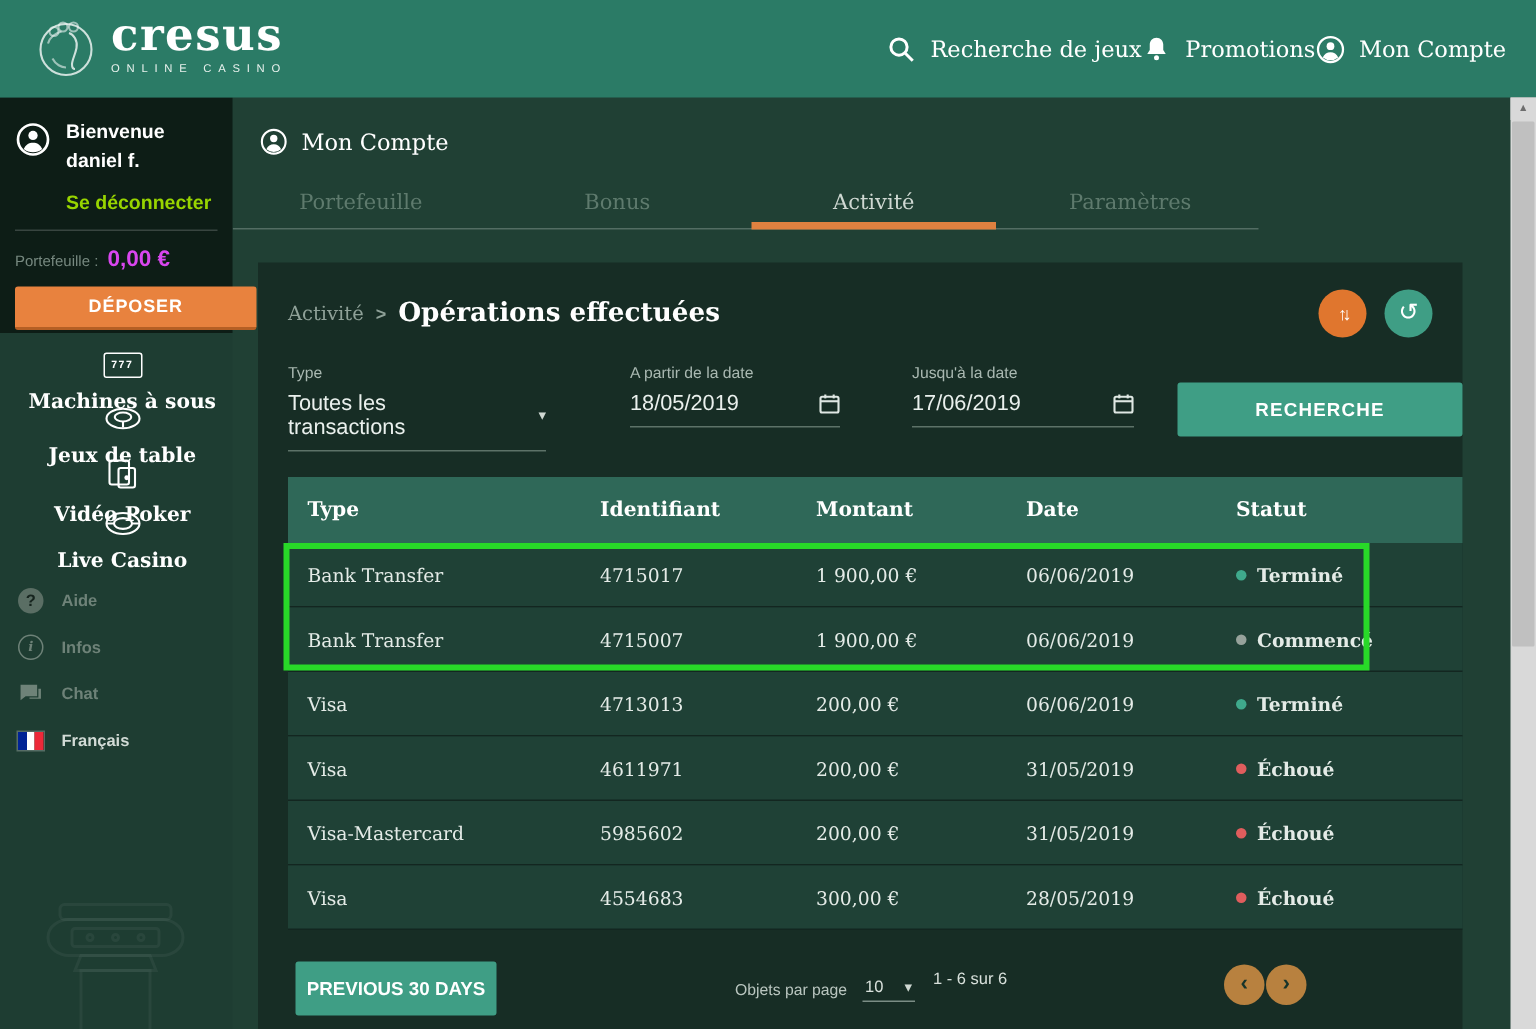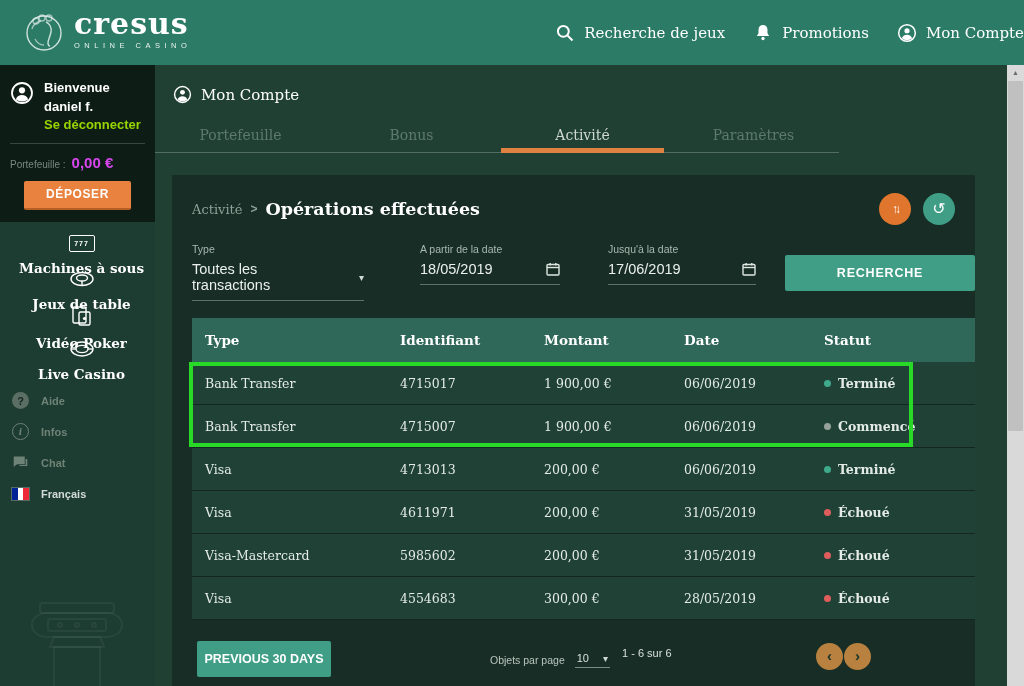--- a/index.html
+++ b/index.html
@@ -8,37 +8,37 @@
 
   .screen { position:absolute; inset:0; width:1024px; height:686px; }
 
   
   .top-header { position:absolute; left:0; top:0; width:1024px; height:65px; background:#2b7b66; display:flex; align-items:center; justify-content:space-between; z-index:30; }
   .logo { display:flex; gap:8px; padding-left:22px; }
   .logo-coin { width:44px; height:48px; opacity:.9; }
   .logo-text { color:#fff; line-height:1; }
   .logo-title { font-family:"DejaVu Serif", serif; font-size:30px; font-weight:bold; letter-spacing:1px; display:block; }
   .logo-sub { font-size:7.5px; letter-spacing:4.5px; display:block; margin-top:3px; color:#e9f2ee; }
-  .header-nav { display:flex; gap:28px; }
+  .header-nav { display:flex; padding-right:20px; }
   .nav-item { display:flex; align-items:center; gap:9px; color:#fff; cursor:pointer; }
   .nav-item .nav-label { font-family:"DejaVu Serif", serif; font-size:15px; }
   .nav-icon { width:20px; height:20px; display:block; }
 
   
   .sidebar { position:absolute; left:0; top:65px; width:155px; height:621px; background:#1e3d32; z-index:20; }
   .user-box { background:#0d1d16; padding:14px 10px 0 10px; height:157px; }
   .user-box-top { display:flex; gap:10px; }
   .user-avatar { width:24px; height:24px; flex:0 0 auto; margin-top:2px; }
   .welcome-lines { font-size:13px; color:#fff; font-weight:bold; line-height:1.45; }
-  .logout-link { color:#98d500; font-size:13px; font-weight:bold; margin-top:0; cursor:pointer; }
+  .logout-link { color:#98d500; font-size:13px; font-weight:bold; margin-top:10px; cursor:pointer; }
   .user-divider { border:none; border-top:1px solid rgba(255,255,255,.18); margin:11px 0 10px 0; }
   .wallet-row { display:flex; align-items:baseline; gap:6px; }
   .wallet-label { font-size:10px; color:#76887f; }
   .wallet-value { font-size:15px; color:#d946ef; font-weight:bold; }
-  .deposit-btn { display:block; width:107px; margin:10px auto 0 auto; height:29px; background:#e8823e; border:none; border-bottom:2px solid #b55f24; border-radius:2px; color:#fff; font-weight:bold; font-size:12px; letter-spacing:.6px; cursor:pointer; font-family:"Liberation Sans", sans-serif; }
+  .deposit-btn { display:block; width:161px; margin:10px auto 0 auto; height:29px; background:#e8823e; border:none; border-bottom:2px solid #b55f24; border-radius:2px; color:#fff; font-weight:bold; font-size:12px; letter-spacing:.6px; cursor:pointer; font-family:"Liberation Sans", sans-serif; }
 
   .menu { padding-top:13px; }
   .menu-item { display:flex; align-items:center; height:35px; padding-left:8px; gap:8px; color:#fff; cursor:pointer;flex-direction:column; }
   .menu-item .icon-cell { width:30px; display:flex; justify-content:center; }
   .menu-label { font-family:"DejaVu Serif", serif; font-weight:bold; font-size:13.5px; }
   .slot-icon { width:26px; height:17px; border:1.5px solid #fff; border-radius:2px; color:#fff; font-size:7px; letter-spacing:1px; display:flex; align-items:center; justify-content:center; font-weight:bold; }
 
   .secondary { padding-top:10px; }
   .sec-item { display:flex; align-items:center; height:31px; padding-left:12px; gap:12px; color:#6e8278; cursor:pointer; }
   .sec-item .sec-label { font-size:11px; font-weight:bold; }

